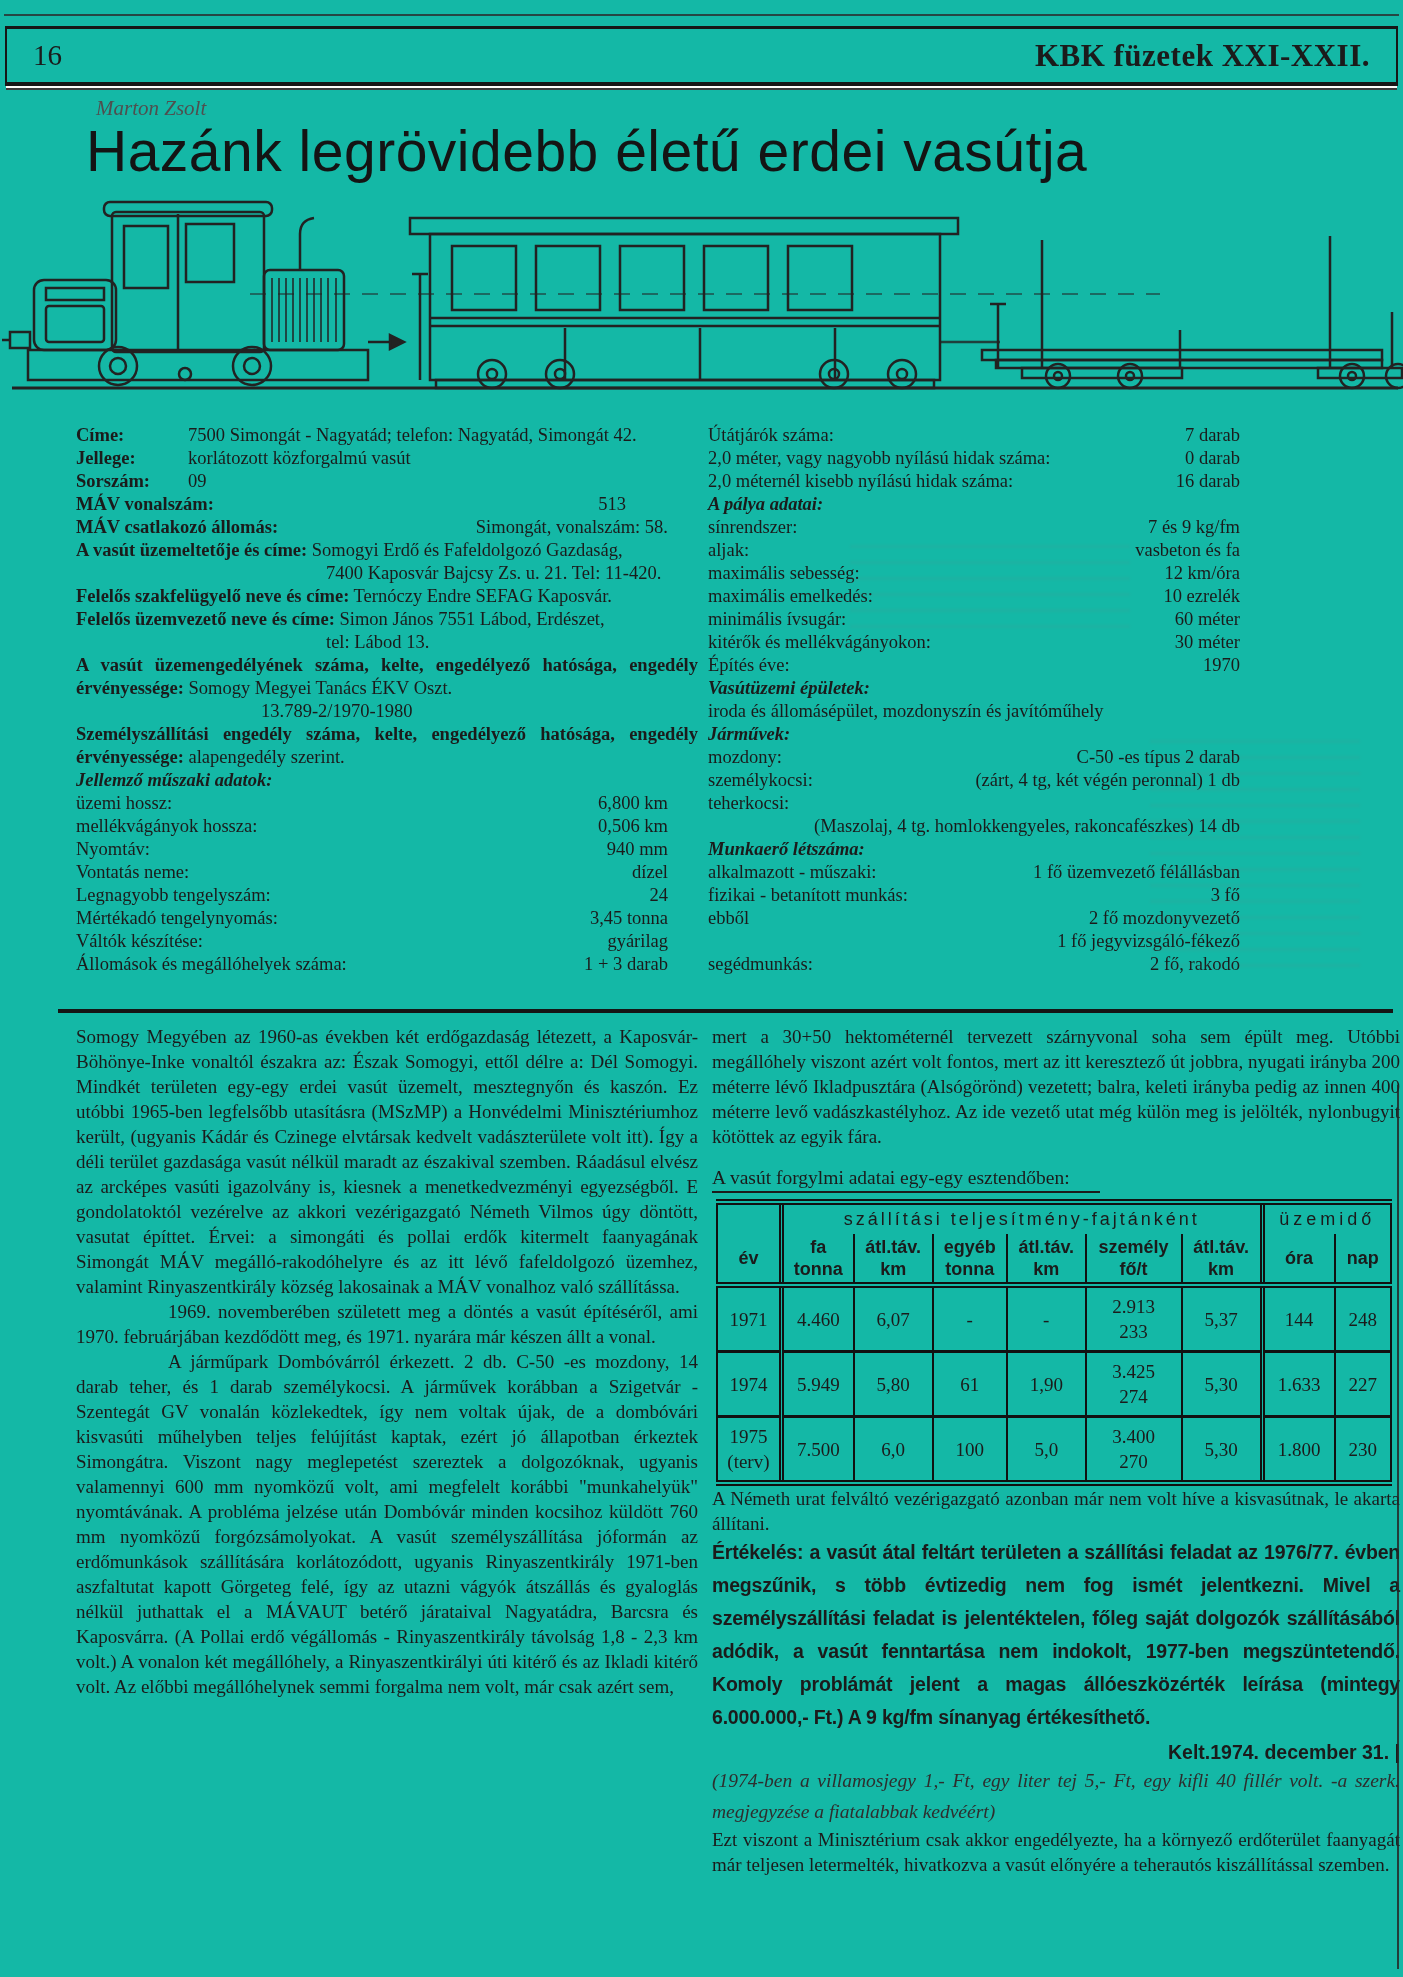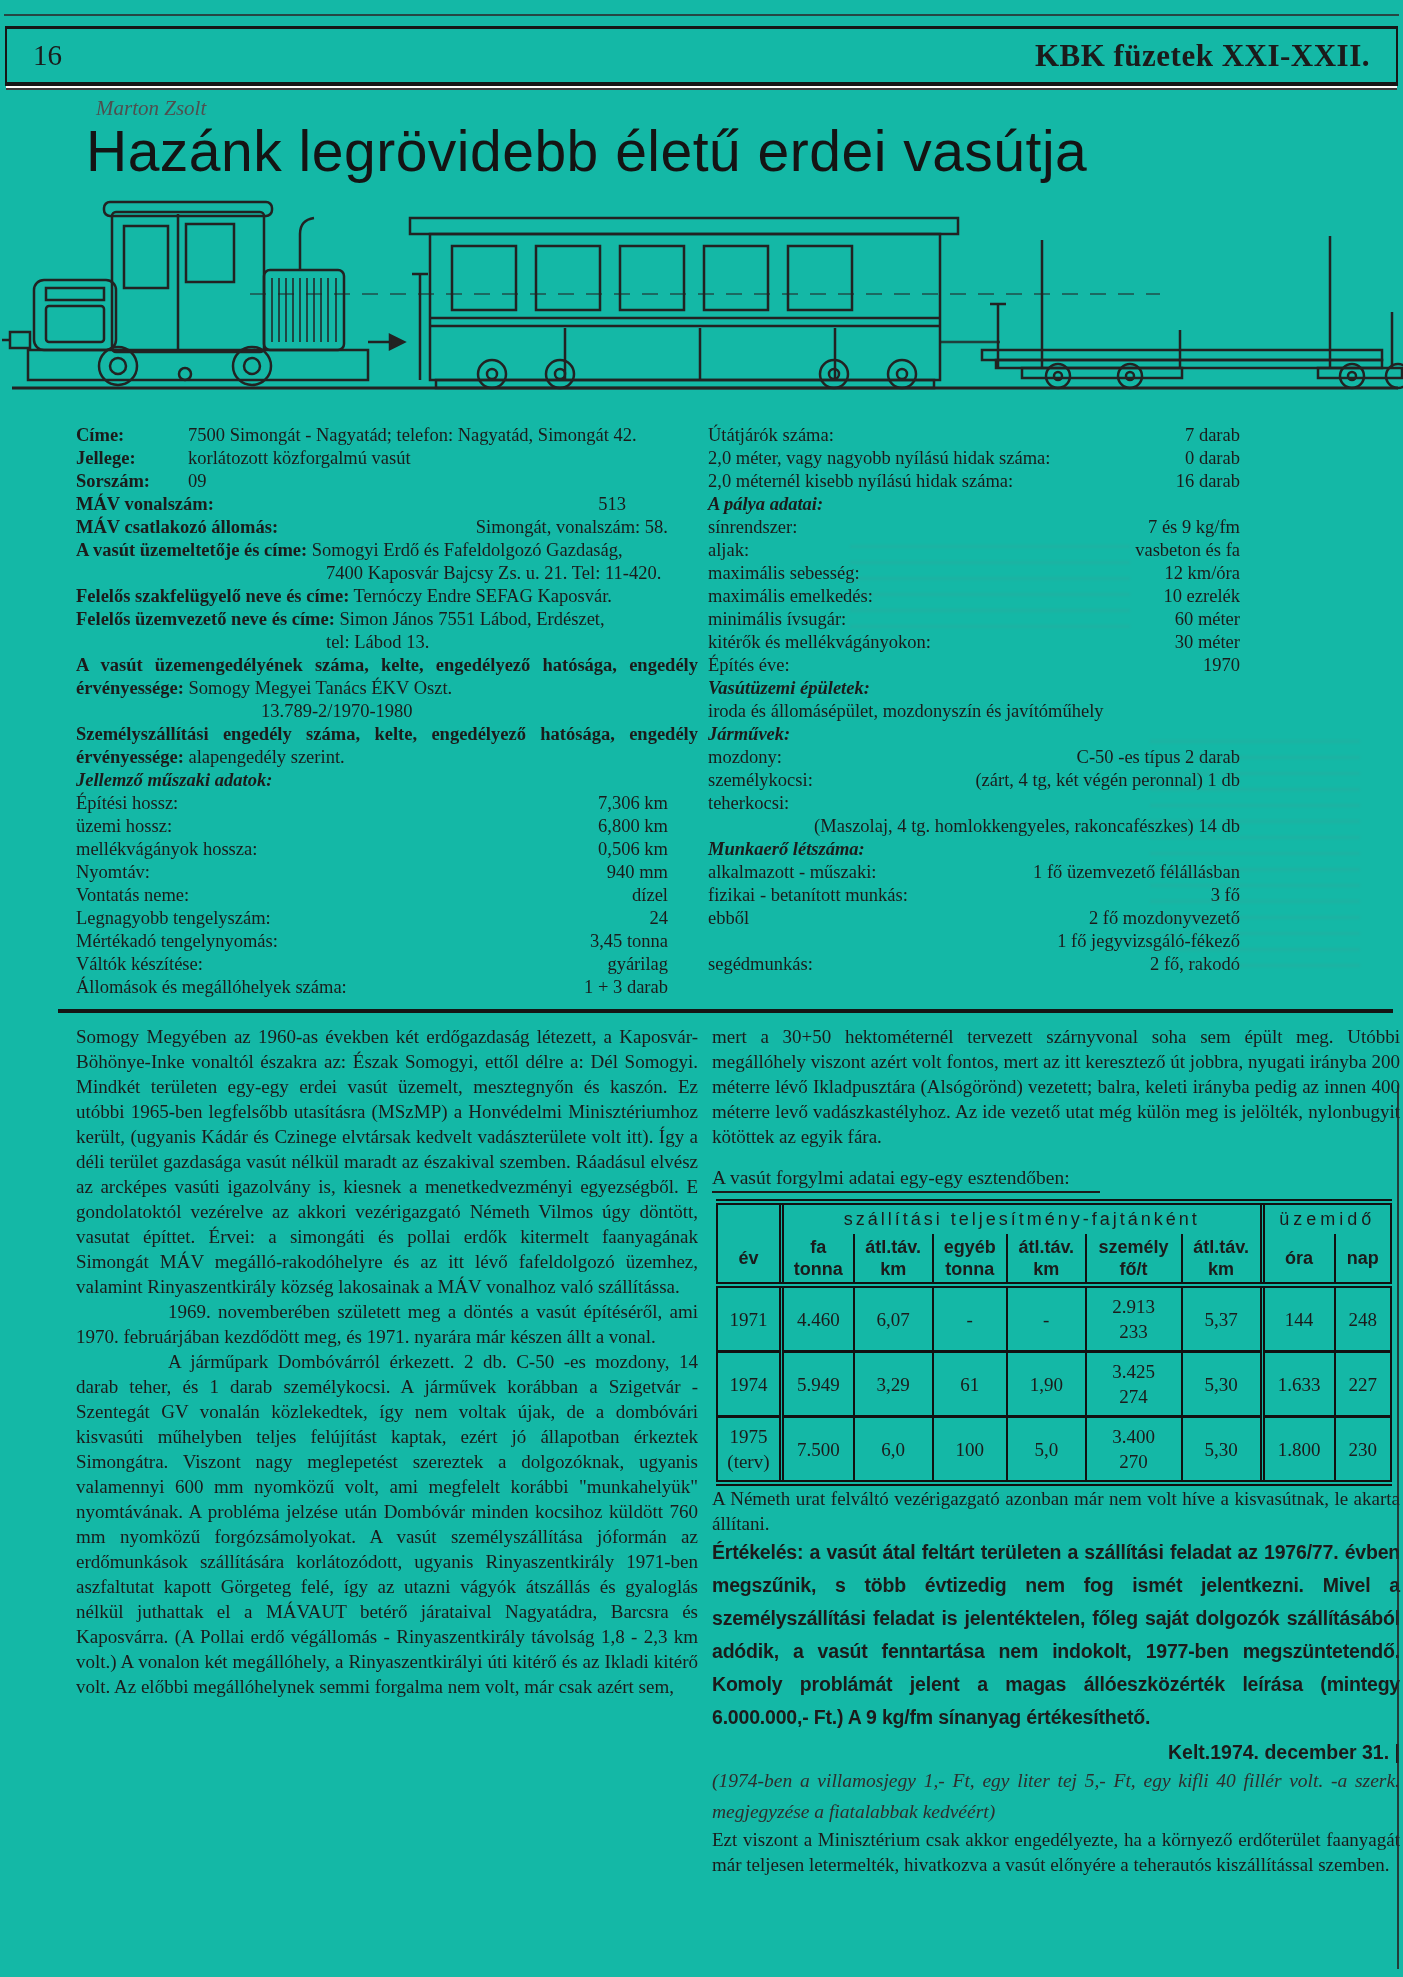--- a/index.html
+++ b/index.html
@@ -241,24 +241,20 @@
         </div>
       <div class="fblock"><span class="lab">A vasút üzemeltetője és címe:</span> <span>Somogyi Erdő és Fafeldolgozó Gazdaság,</span></div>
       <div class="cont">7400 Kaposvár Bajcsy Zs. u. 21. Tel: 11-420.</div>
       <div class="fblock"><span class="lab">Felelős szakfelügyelő neve és címe:</span> <span>Ternóczy Endre SEFAG Kaposvár.</span></div>
       <div class="fblock"><span class="lab">Felelős üzemvezető neve és címe:</span> <span>Simon János 7551 Lábod, Erdészet,</span></div>
       <div class="cont">tel: Lábod 13.</div>
       <div class="fblock"><span class="lab">A vasút üzemengedélyének száma, kelte, engedélyező hatósága, engedély érvényessége:</span> <span>Somogy Megyei Tanács ÉKV Oszt.</span></div>
       <div class="cont-sm">13.789-2/1970-1980</div>
       <div class="fblock"><span class="lab">Személyszállítási engedély száma, kelte, engedélyező hatósága, engedély érvényessége:</span> <span>alapengedély szerint.</span></div>
       <div class="subhead">Jellemző műszaki adatok:</div>
-      <div class="kv">
-          <span>Építési hossz:</span>
-          <span class="val">7,306 km</span>
-        </div>
       <div class="kv">
           <span>üzemi hossz:</span>
           <span class="val">6,800 km</span>
         </div>
       <div class="kv">
           <span>mellékvágányok hossza:</span>
           <span class="val">0,506 km</span>
         </div>
       <div class="kv">
           <span>Nyomtáv:</span>
@@ -411,21 +407,21 @@
           <td class="c5">-</td>
           <td class="c6">2.913
 233</td>
           <td class="c7">5,37</td>
           <td class="c8">144</td>
           <td>248</td>
         </tr>
         <tr class="datarow">
           <td class="c1">1974</td>
           <td class="c2">5.949</td>
-          <td class="c3">3,29</td>
+          <td class="c3">5,80</td>
           <td class="c4">61</td>
           <td class="c5">1,90</td>
           <td class="c6">3.425
 274</td>
           <td class="c7">5,30</td>
           <td class="c8">1.633</td>
           <td>227</td>
         </tr>
         <tr class="datarow">
           <td class="c1">1975

